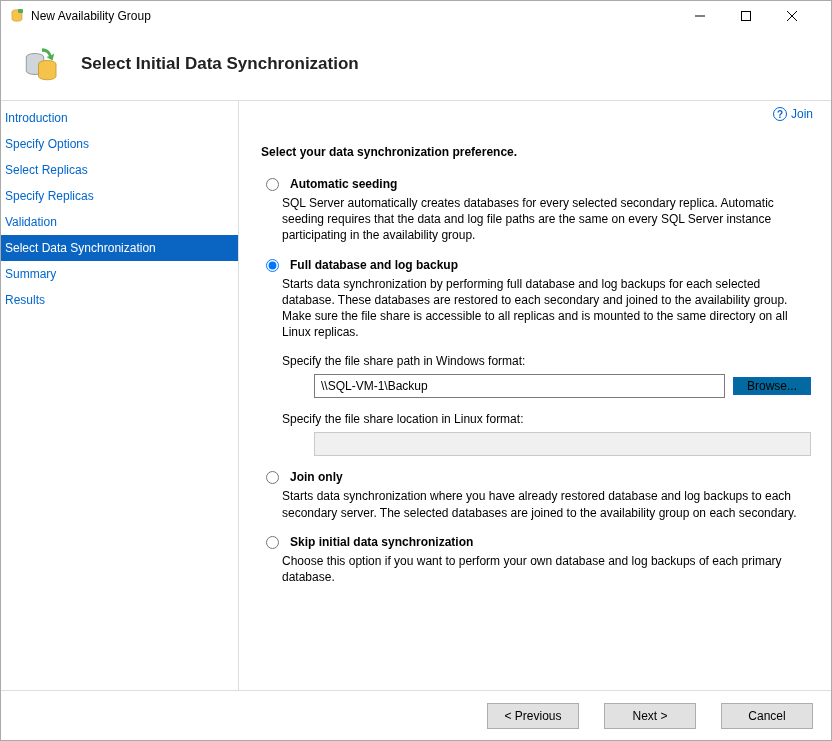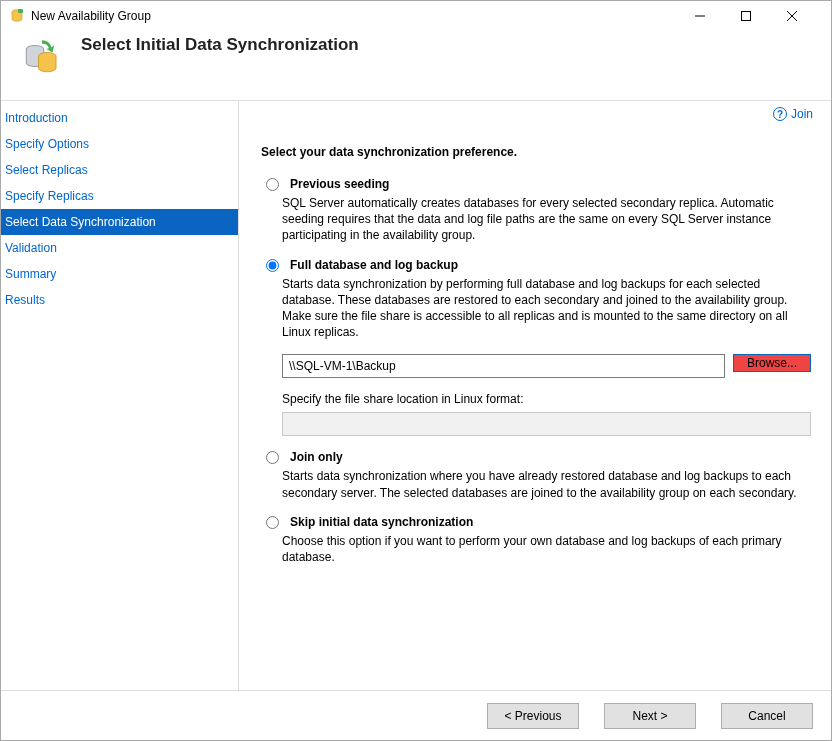--- a/index.html
+++ b/index.html
@@ -28,20 +28,21 @@
   .titlebar .title { flex: 0 0 auto; }
   .titlebar .spacer { flex: 1; }
   .win-btn {
     width: 46px; height: 30px;
     display: flex; align-items: center; justify-content: center;
     font-family: "Segoe UI Symbol", sans-serif;
   }
   
   .header {
     display: flex;
+    align-items: center;
     height: 70px;
     padding: 4px 16px 8px 20px;
     border-bottom: 1px solid #ddd;
   }
   .header-icon { width: 42px; height: 42px; margin-right: 18px; }
   .header-title { font-size: 17px; font-weight: 600; color: #222; }
   
   .body {
     display: flex;
     height: calc(100% - 30px - 70px - 50px);
@@ -101,34 +102,34 @@
     margin-left: 21px;
     margin-bottom: 14px;
     line-height: 1.35;
     color: #000;
   }
   .sub-block {
     margin-left: 21px;
     margin-bottom: 14px;
   }
   .sub-label { margin-bottom: 6px; }
-  .path-row { display: flex; gap: 8px; align-items: flex-start; }
+  .path-row { display: flex; gap: 8px; align-items: center; margin-left: 32px; }
   .path-input {
     flex: 1;
     border: 1px solid #7a7a7a;
     padding: 3px 6px;
     font-family: inherit;
     font-size: 12px;
     height: 24px;
   }
   .path-input[disabled] { background: #f0f0f0; border-color:#c9c9c9; }
   .browse-btn {
     width: 78px;
     border: 1.5px solid #0a64c2;
-    background: #ef4444;
+    background: #0369a1;
     font-family: inherit;
     font-size: 12px;
     cursor: pointer;
   }
   
   .footer {
     height: 50px;
     border-top: 1px solid #ddd;
     display: flex;
     justify-content: flex-end;
@@ -189,47 +190,48 @@
   <span class="header-title">Select Initial Data Synchronization</span>
 </div>
 
 <div class="body">
 
   <div class="sidebar">
     <div class="sidebar-item"><span>Introduction</span></div>
     <div class="sidebar-item"><span>Specify Options</span></div>
     <div class="sidebar-item"><span>Select Replicas</span></div>
     <div class="sidebar-item"><span>Specify Replicas</span></div>
+    <div class="sidebar-item"><span>Validation</span></div>
     <div class="sidebar-item selected"><span>Select Data Synchronization</span></div>
-    <div class="sidebar-item"><span>Validation</span></div>
     <div class="sidebar-item"><span>Summary</span></div>
     <div class="sidebar-item"><span>Results</span></div>
   </div>
 
   <div class="content">
     <div class="help-link">
       <span class="help-icon">?</span>
       <span>Join</span>
     </div>
 
     <div class="section-title">Select your data synchronization preference.</div>
 
     <div class="option">
       <input type="radio" class="radio" name="sync" style="">
-      <span class="option-label">Previous seeding</span>
+      <span class="option-label">Automatic seeding</span>
     </div>
     <div class="option-desc">SQL Server automatically creates databases for every selected secondary replica. Automatic seeding requires that the data and log file paths are the same on every SQL Server instance participating in the availability group.</div>
 
     <div class="option">
       <input type="radio" class="radio" name="sync" checked="" style="">
       <span class="option-label">Full database and log backup</span>
     </div>
     <div class="option-desc">Starts data synchronization by performing full database and log backups for each selected database. These databases are restored to each secondary and joined to the availability group. Make sure the file share is accessible to all replicas and is mounted to the same directory on all Linux replicas.</div>
 
     <div class="sub-block">
+      <div class="sub-label">Specify the file share path in Windows format:</div>
       <div class="path-row">
         <input class="path-input" type="text" value="\\SQL-VM-1\Backup" style="">
         <button class="browse-btn">Browse...</button>
       </div>
     </div>
 
     <div class="sub-block">
       <div class="sub-label">Specify the file share location in Linux format:</div>
       <div class="path-row">
         <input class="path-input" type="text" disabled="" value="" style="">

